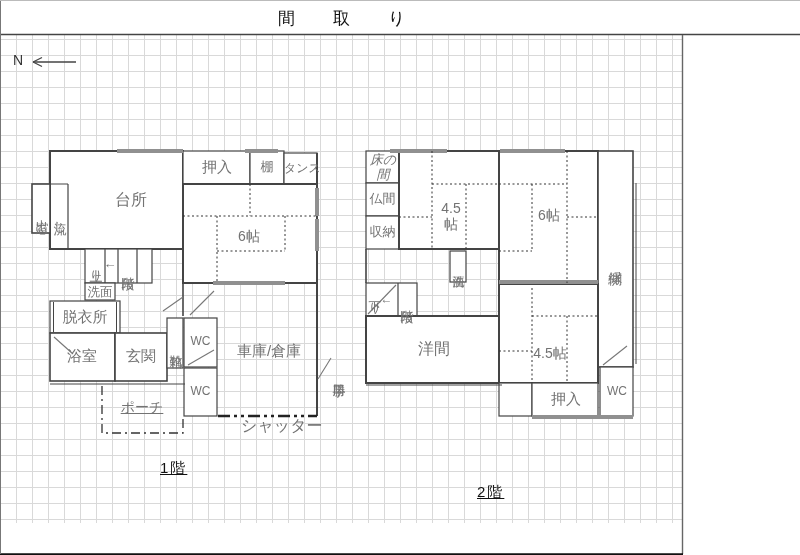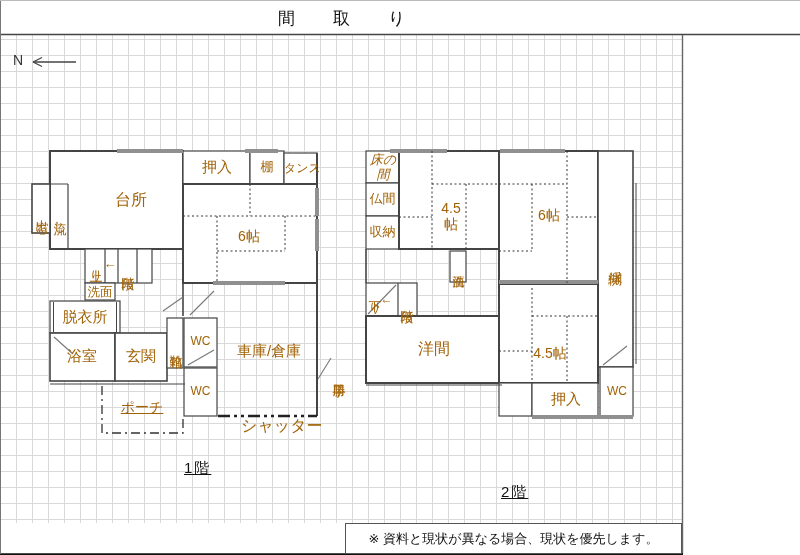--- a/index.html
+++ b/index.html
@@ -13,24 +13,24 @@
     color:#111;white-space:nowrap;
   }
   .gridpaper{
     position:absolute;left:0;top:34px;width:682px;height:488px;
     background-image:
       linear-gradient(to right,#d9d9d9 1px,transparent 1px),
       linear-gradient(to bottom,#d9d9d9 1px,transparent 1px);
     background-size:16px 16px;background-position:0 4px;
   }
   svg.plan{position:absolute;left:0;top:0;}
-  .lbl{position:absolute;font-size:14px;line-height:1.12;text-align:center;color:#a16207;white-space:nowrap;}
+  .lbl{position:absolute;font-size:14px;line-height:1.12;text-align:center;color:#737373;white-space:nowrap;}
   .wrap{white-space:normal;}
   .v{writing-mode:vertical-rl;text-orientation:upright;white-space:normal;letter-spacing:1px;}
-  .floor-label{position:absolute;font-size:15px;text-decoration:underline;color:#111;letter-spacing:2px;margin-left:24px;}
+  .floor-label{position:absolute;font-size:15px;text-decoration:underline;color:#111;letter-spacing:2px;}
   .note-box{
     position:absolute;left:345px;top:522px;width:337px;height:31px;border:1px solid #555;
     box-sizing:border-box;background:#fff;display:flex;align-items:center;justify-content:center;
     font-size:13px;color:#111;white-space:nowrap;
   }
   .compass-n{position:absolute;left:13px;top:51px;font-size:14px;color:#333;}
 </style>
 </head>
 <body>
 
@@ -194,17 +194,14 @@
   <div class="lbl v" style="left:451px;top:252px;height:28px;font-size:12px;">洗面</div>
   <div class="lbl v" style="left:367px;top:284px;height:29px;font-size:13px;">下り</div>
   <div class="lbl" style="left:380px;top:292px;width:13px;font-size:12px;">←</div>
   <div class="lbl v" style="left:399px;top:284px;height:29px;font-size:13px;">階段</div>
   <div class="lbl" style="left:415px;top:339px;width:38px;font-size:16px;">洋間</div>
   <div class="lbl" style="left:530px;top:345px;width:40px;font-size:14px;">4.5帖</div>
   <div class="lbl" style="left:547px;top:390px;width:38px;font-size:15px;">押入</div>
   <div class="lbl" style="left:605px;top:384px;width:24px;font-size:12px;">WC</div>
   <div class="floor-label" style="left:477px;top:482px;">2階</div>
 
-  <div class="note-box">
-    <span>※ 資料と現状が異なる場合、現状を優先します。</span>
-  </div>
 
 </div>
 
 </body></html>

